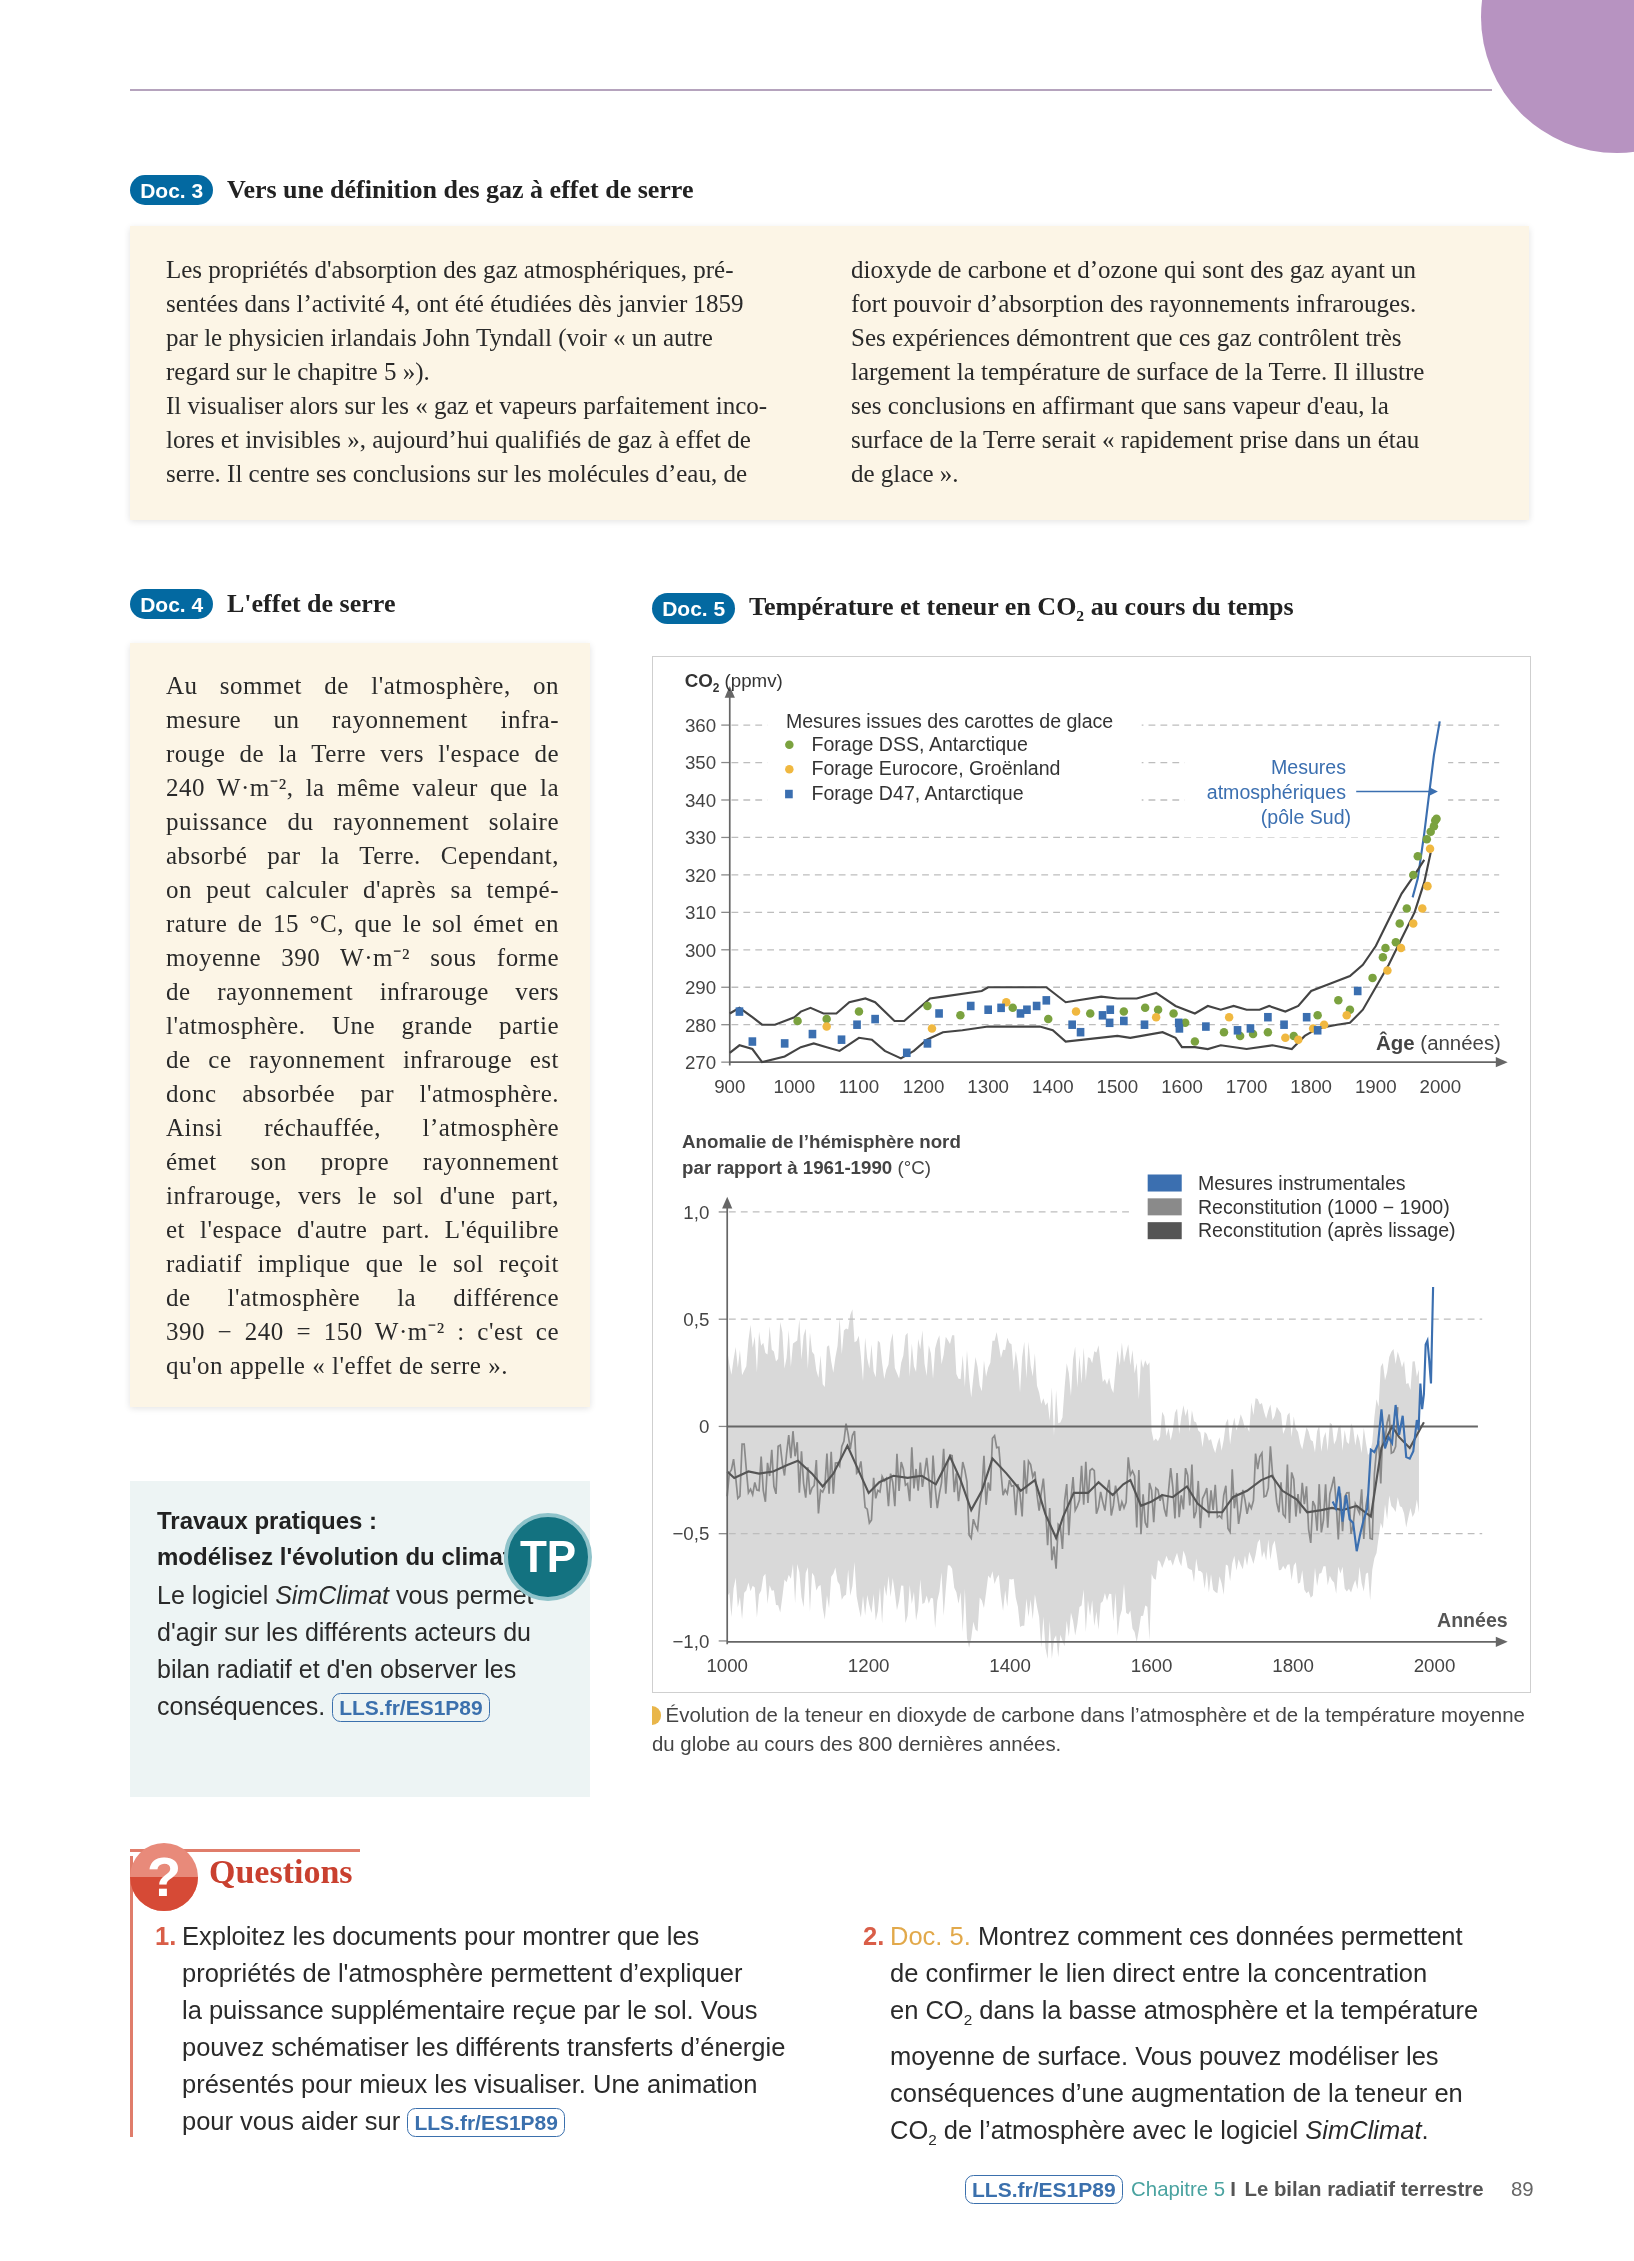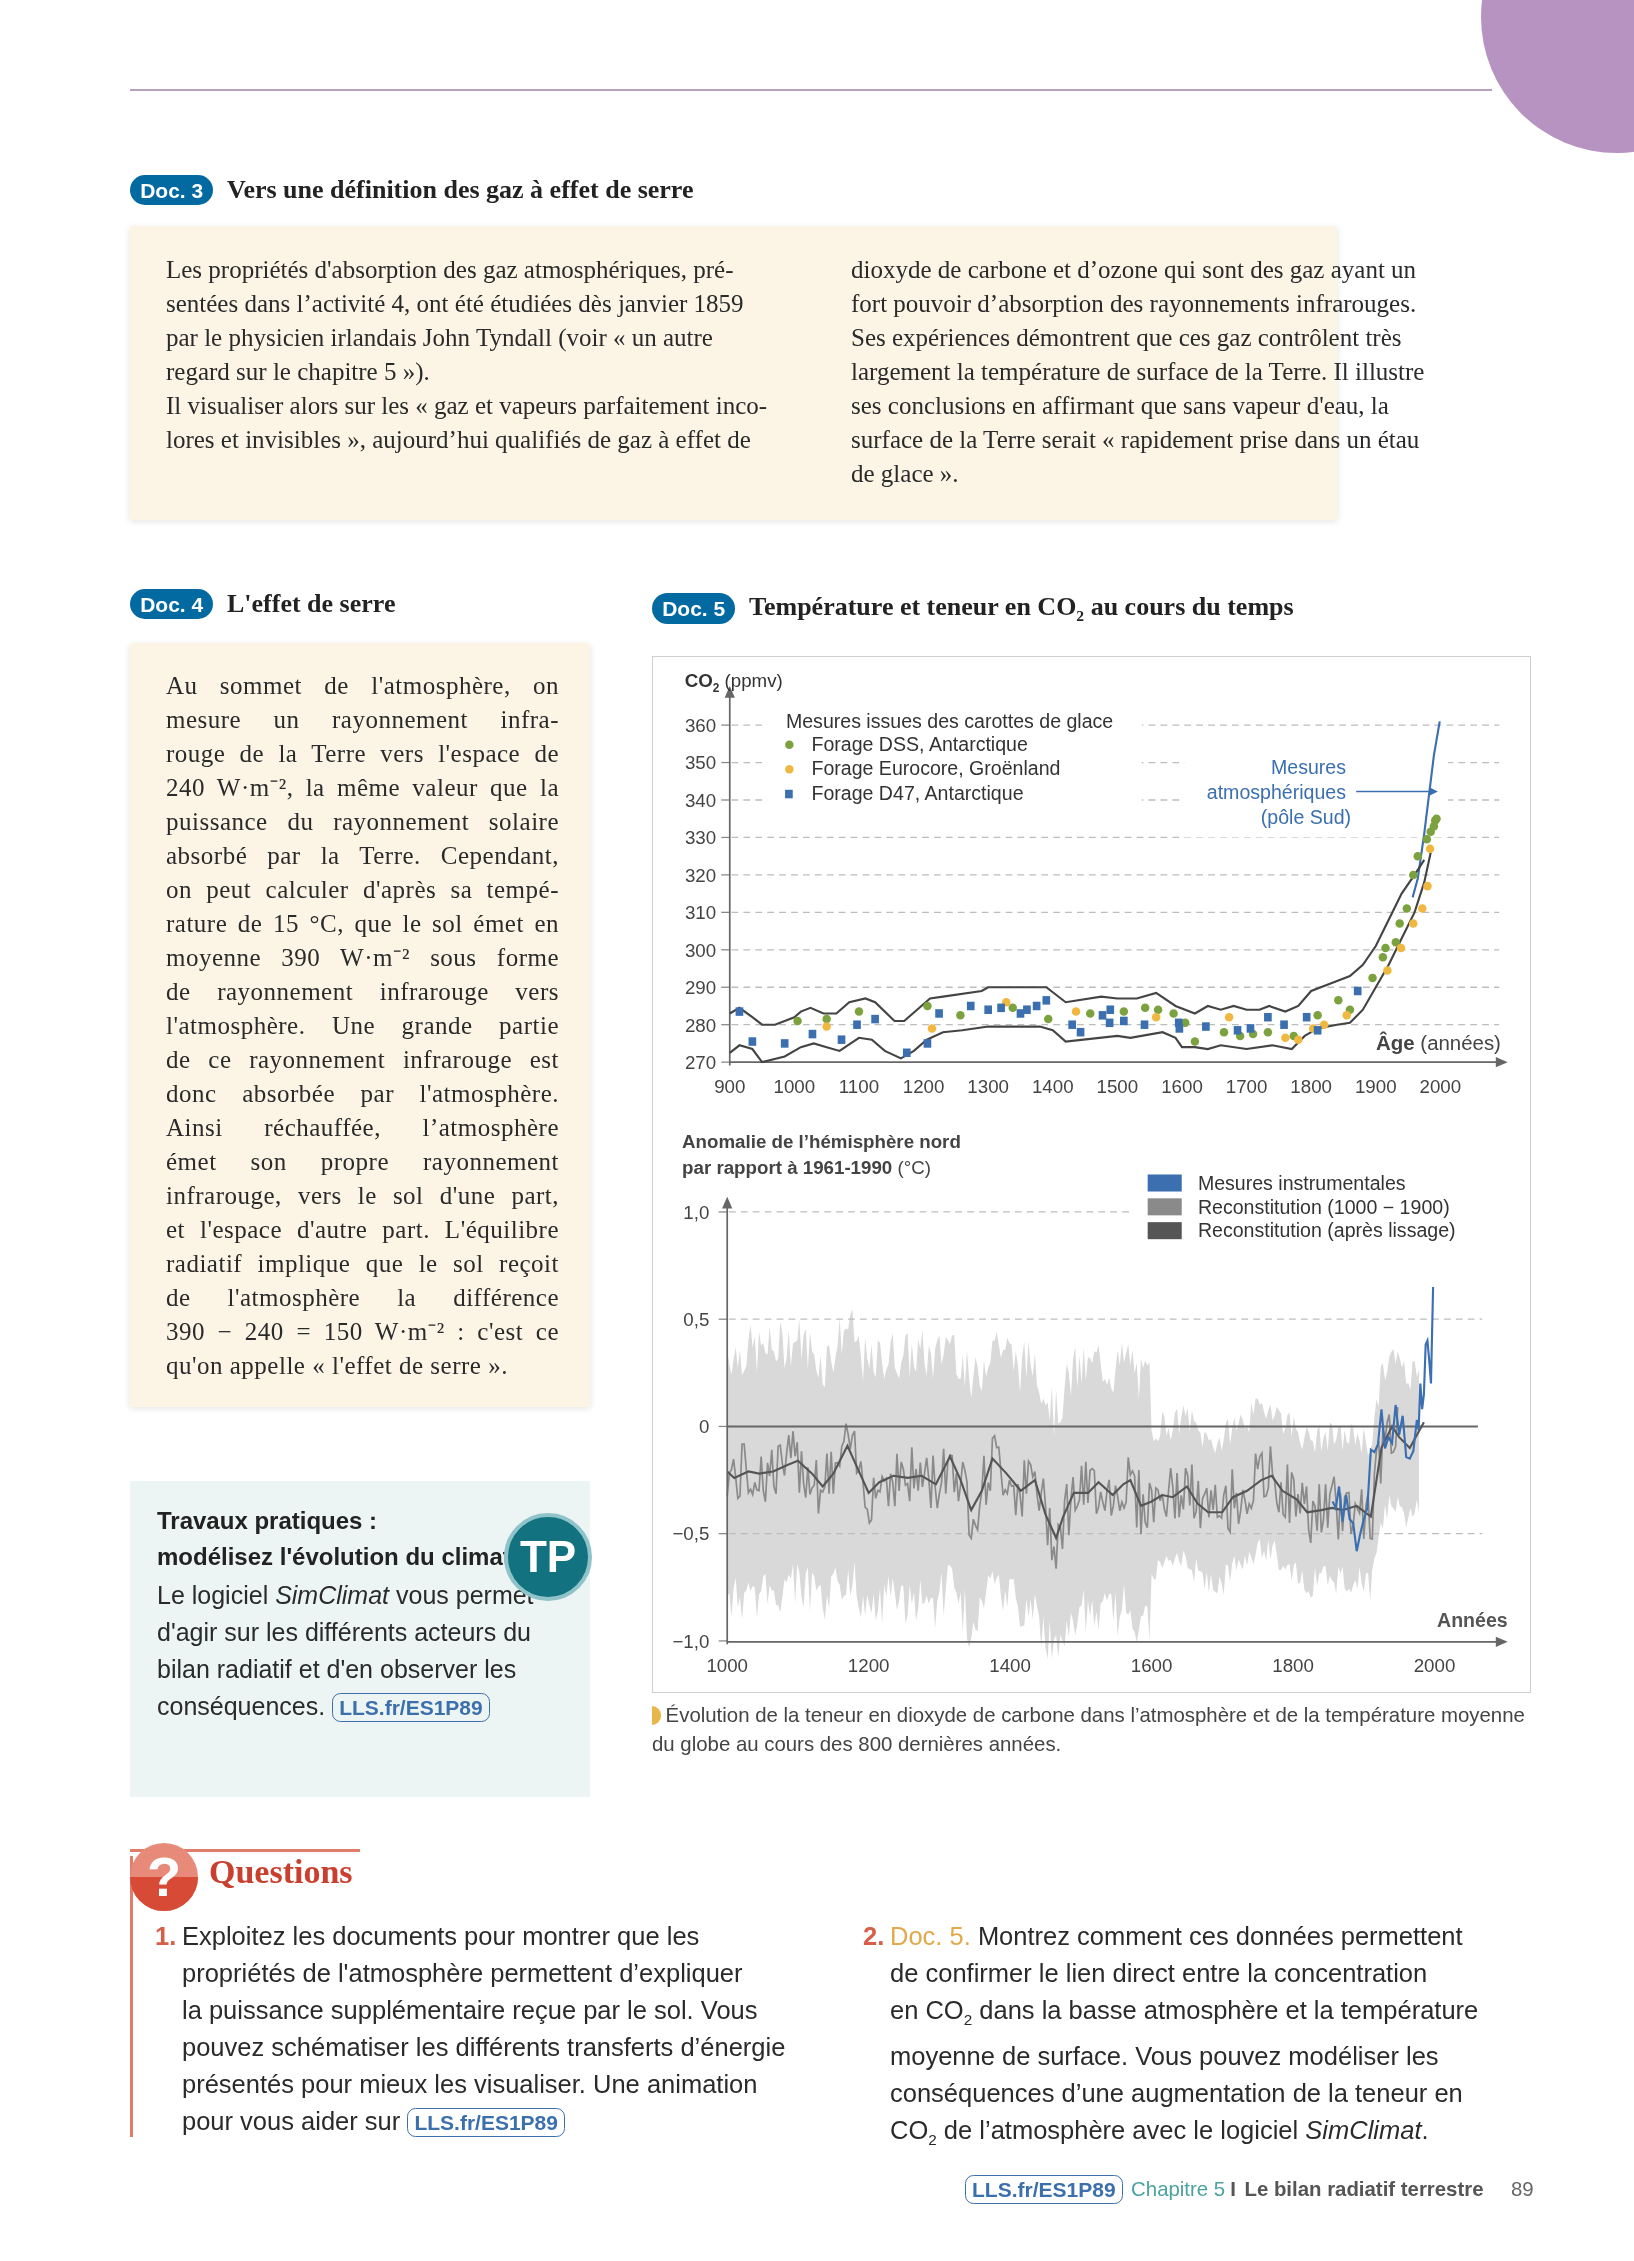--- a/index.html
+++ b/index.html
@@ -30,28 +30,29 @@
 </head>
 <body>
 
 <div class="abs" id="top-rule"></div>
 <div class="abs" id="corner-circle"></div>
 
 <div class="abs doc-head" style="left:130px;top:175px;">
   <span class="badge">Doc. 3</span>
   <span class="doc-title">Vers une définition des gaz à effet de serre</span>
 </div>
-<div class="abs cream" style="left:130px;top:226px;width:1207px;height:294px;">
+<div class="abs cream" style="left:130px;top:226px;width:1399px;height:294px;">
   <div class="abs doc3-text" style="left:36px;top:27px;width:647px;">
     <div>Les propriétés d'absorption des gaz atmosphériques, pré-</div>
     <div>sentées dans l’activité 4, ont été étudiées dès janvier 1859</div>
     <div>par le physicien irlandais John Tyndall (voir « un autre</div>
     <div>regard sur le chapitre 5 »).</div>
     <div>Il visualiser alors sur les « gaz et vapeurs parfaitement inco-</div>
     <div>lores et invisibles », aujourd’hui qualifiés de gaz à effet de</div>
+    <div>serre. Il centre ses conclusions sur les molécules d’eau, de</div>
   </div>
   <div class="abs doc3-text" style="left:721px;top:27px;width:656px;">
     <div>dioxyde de carbone et d’ozone qui sont des gaz ayant un</div>
     <div>fort pouvoir d’absorption des rayonnements infrarouges.</div>
     <div>Ses expériences démontrent que ces gaz contrôlent très</div>
     <div>largement la température de surface de la Terre. Il illustre</div>
     <div>ses conclusions en affirmant que sans vapeur d'eau, la</div>
     <div>surface de la Terre serait « rapidement prise dans un étau</div>
     <div>de glace ».</div>
   </div>

